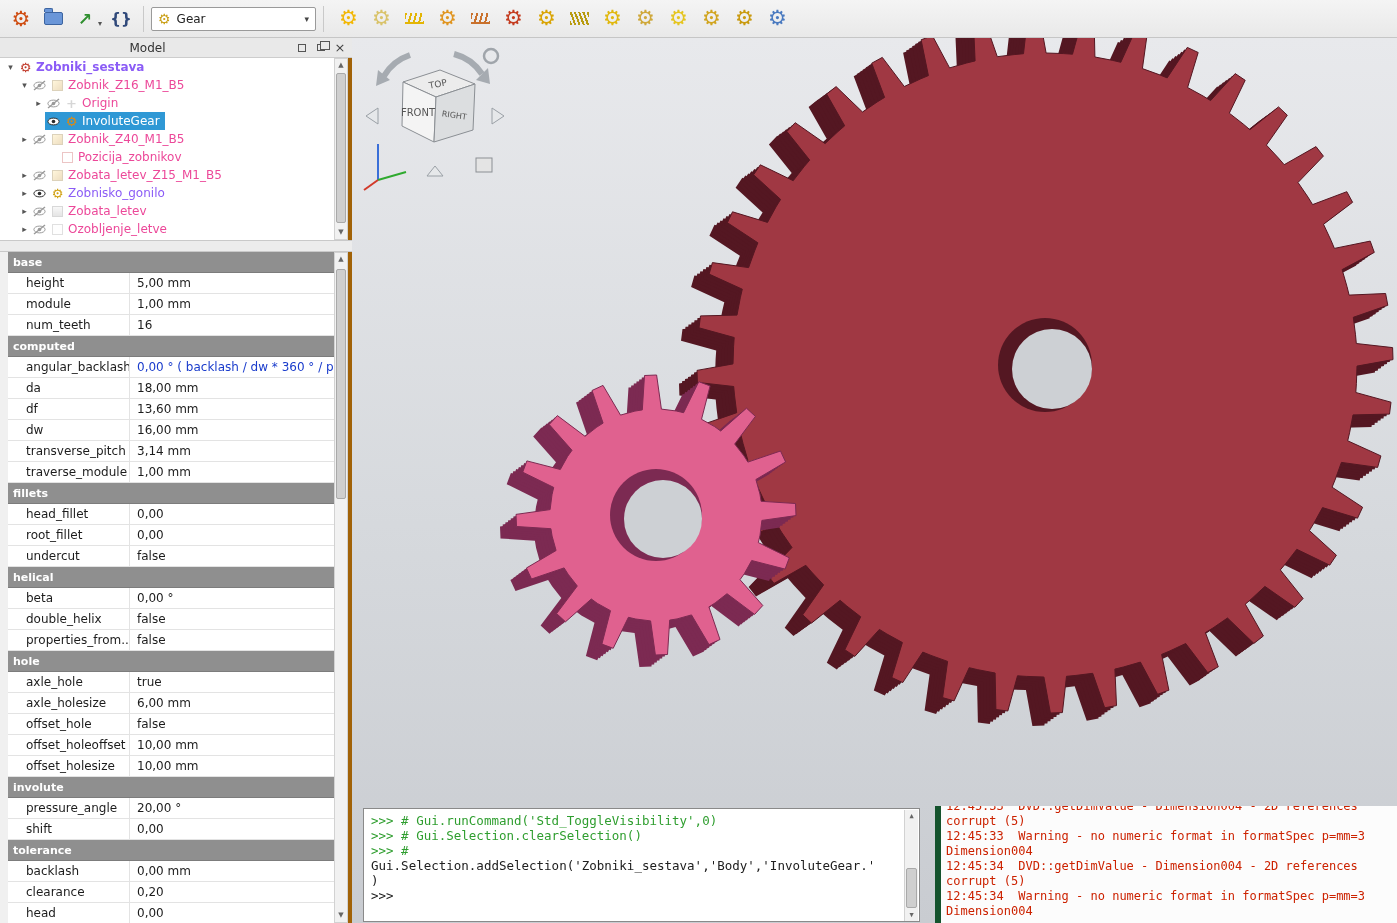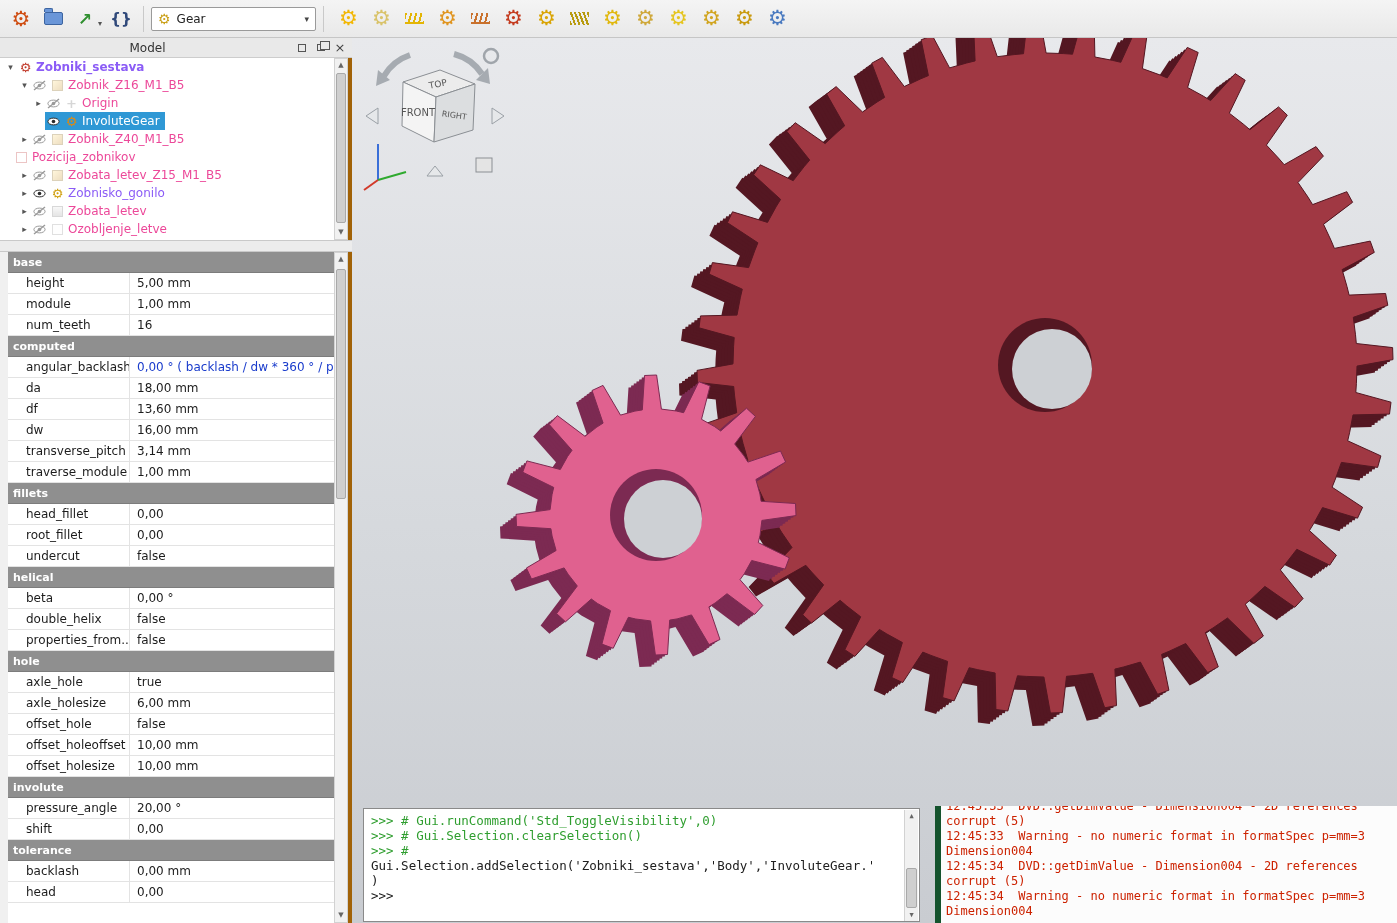--- a/index.html
+++ b/index.html
@@ -212,21 +212,21 @@
               <circle cx="6.5" cy="5.5" r="1.8" fill="#9a9a9a"></circle>
               <line x1="1" y1="10" x2="12" y2="1" stroke="#9a9a9a" stroke-width="1.4"></line>
             </svg>
           </span>
           <span class="tico">
             <span class="sq" style="background:linear-gradient(135deg,#ffe08a,#c49232);border-color:#8a6a20"></span>
           </span>
           <span class="lbl">Zobnik_Z40_M1_B5</span>
         </span>
       </div>
-      <div class="trow muted" style="">
+      <div class="trow muted" style="padding-left: 18px; margin-left: 28px;">
         <span class="arrow"></span>
         <span class="inner">
           <span class="tico">
             <span class="sq" style="background:#fff;border-color:#c04040"></span>
           </span>
           <span class="lbl">Pozicija_zobnikov</span>
         </span>
       </div>
       <div class="trow muted" style="padding-left: 18px;">
         <span class="arrow">▸</span>
@@ -390,20 +390,24 @@
         <span class="pval">20,00 °</span>
       </div>
       <div class="prow">
         <span class="pname">shift</span>
         <span class="pval">0,00</span>
       </div>
       <div class="ghdr">tolerance</div>
       <div class="prow">
         <span class="pname">backlash</span>
         <span class="pval">0,00 mm</span>
+      </div>
+      <div class="prow">
+        <span class="pname">clearance</span>
+        <span class="pval">0,20</span>
       </div>
       <div class="prow">
         <span class="pname">head</span>
         <span class="pval">0,00</span>
       </div>
     </div>
   <div id="prop-sb" class="vsb">
     <span class="ab up">▲</span>
     <span class="thumb" style="top:16px;height:230px"></span>
     <span class="ab dn">▼</span>

